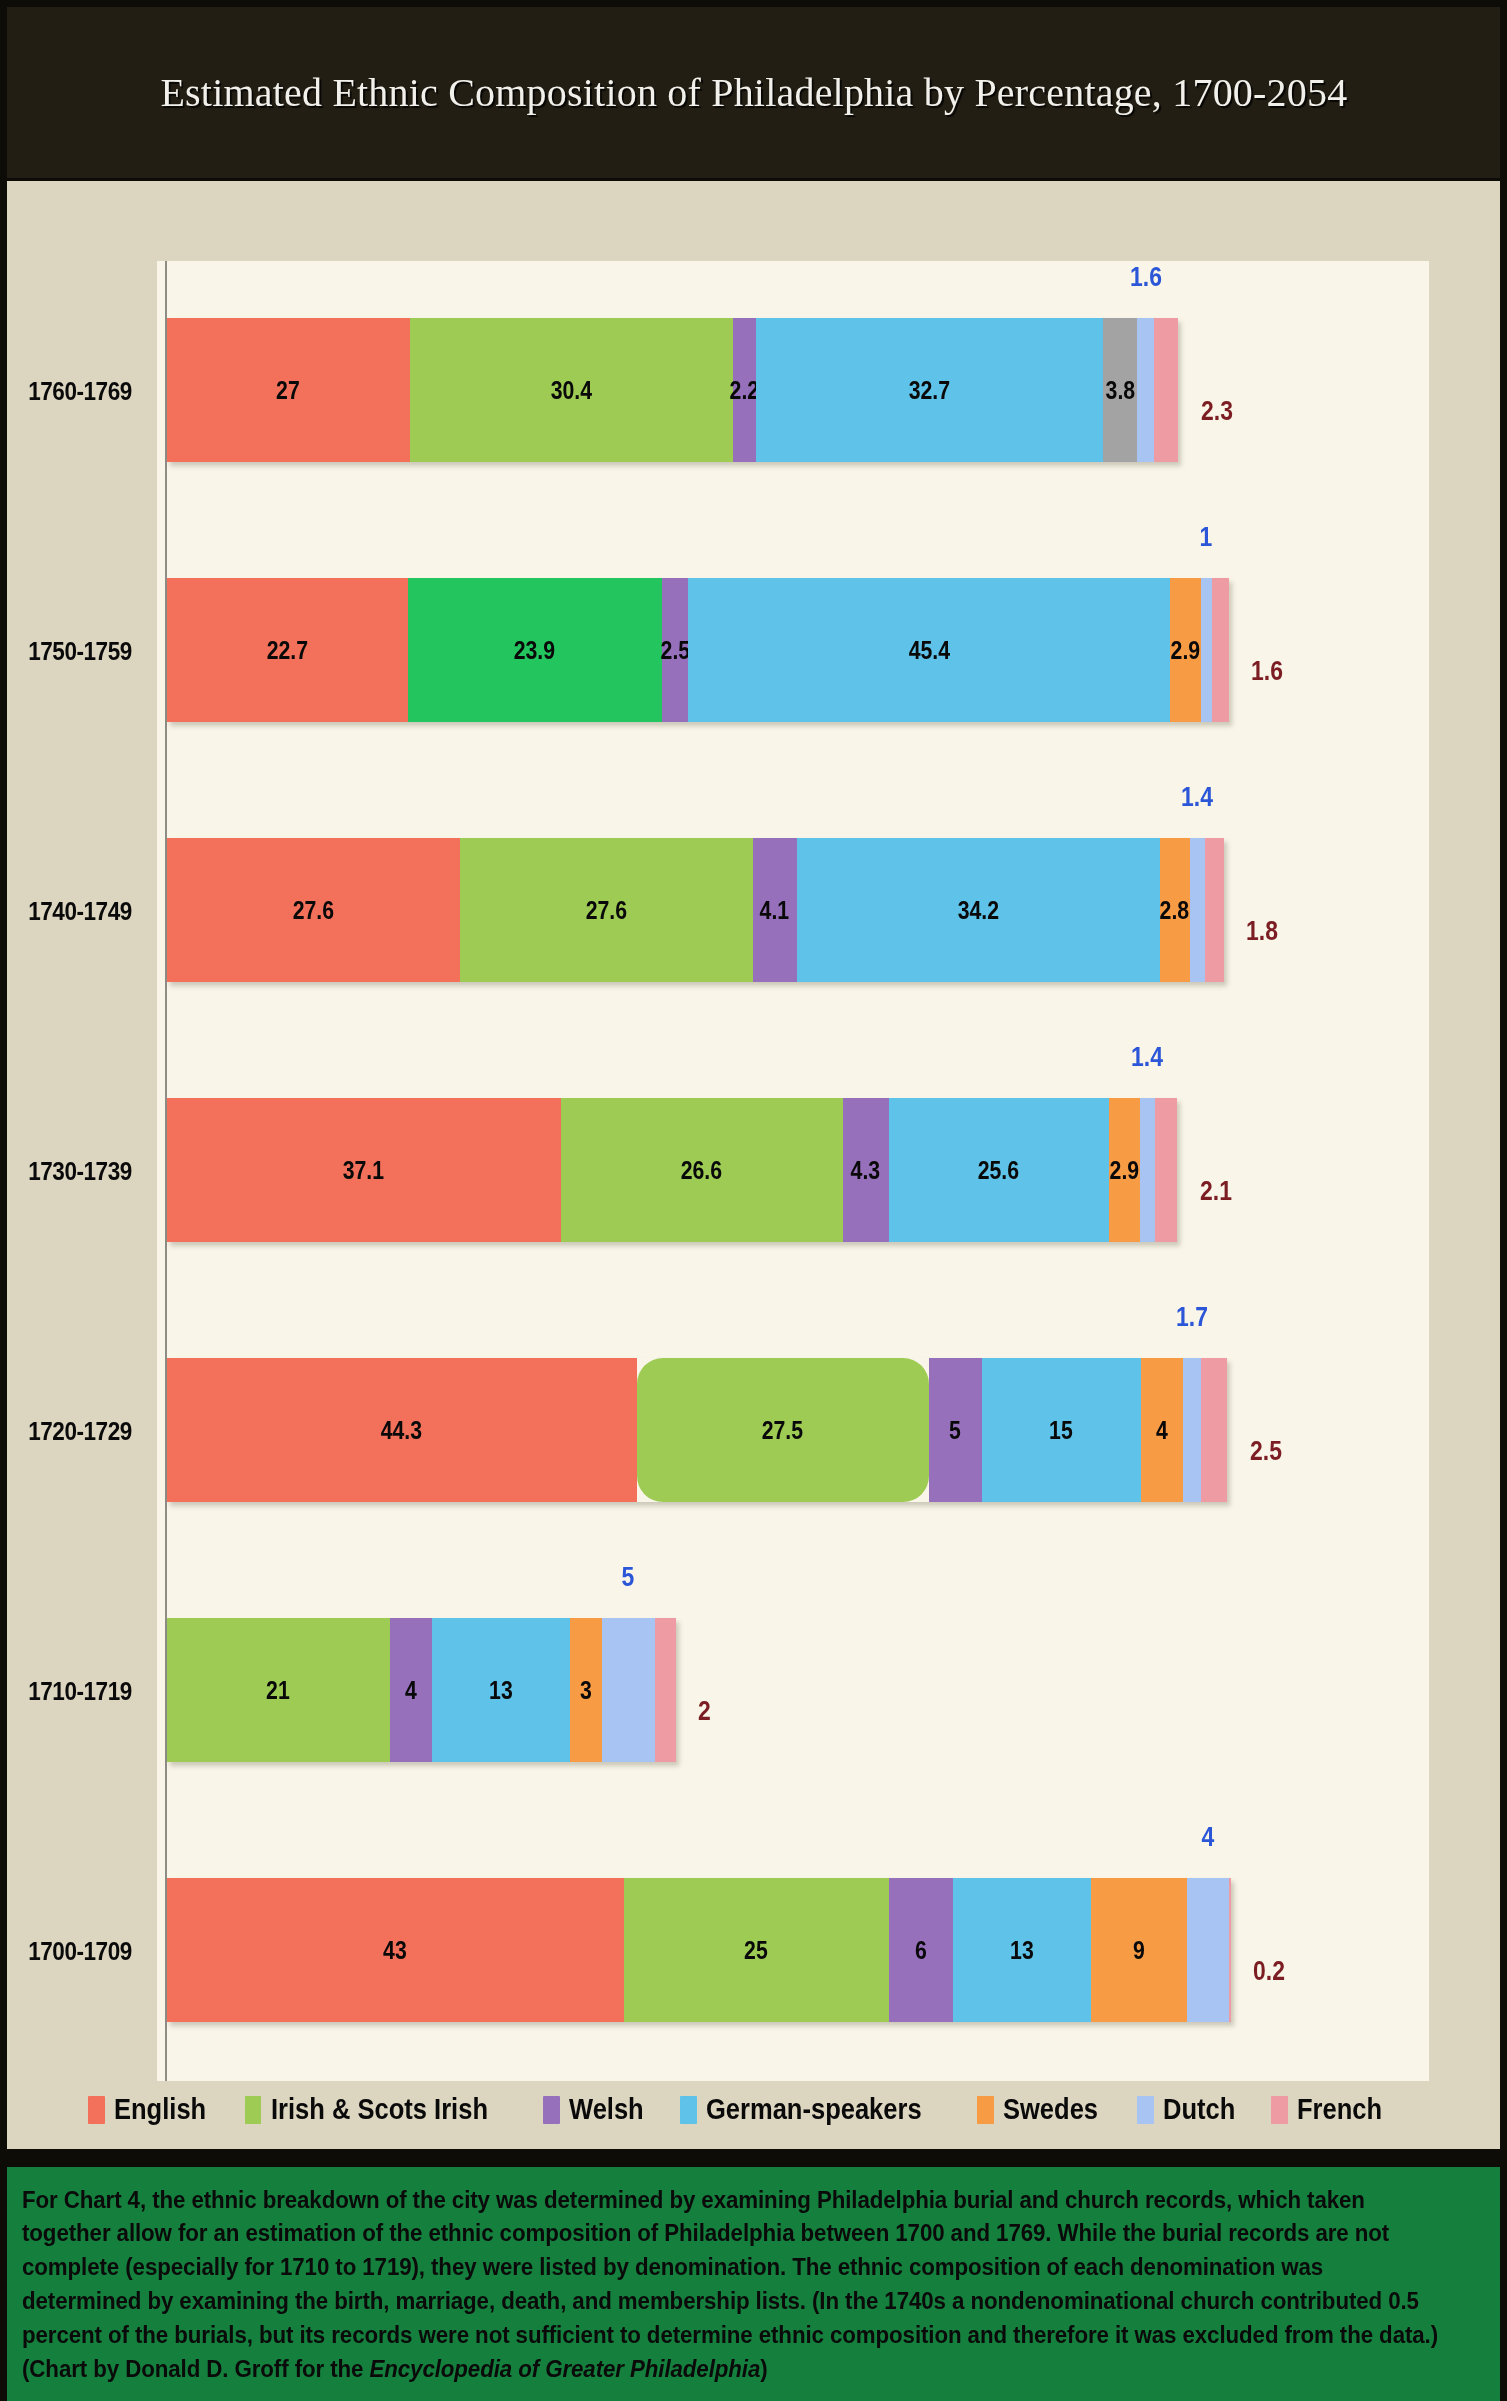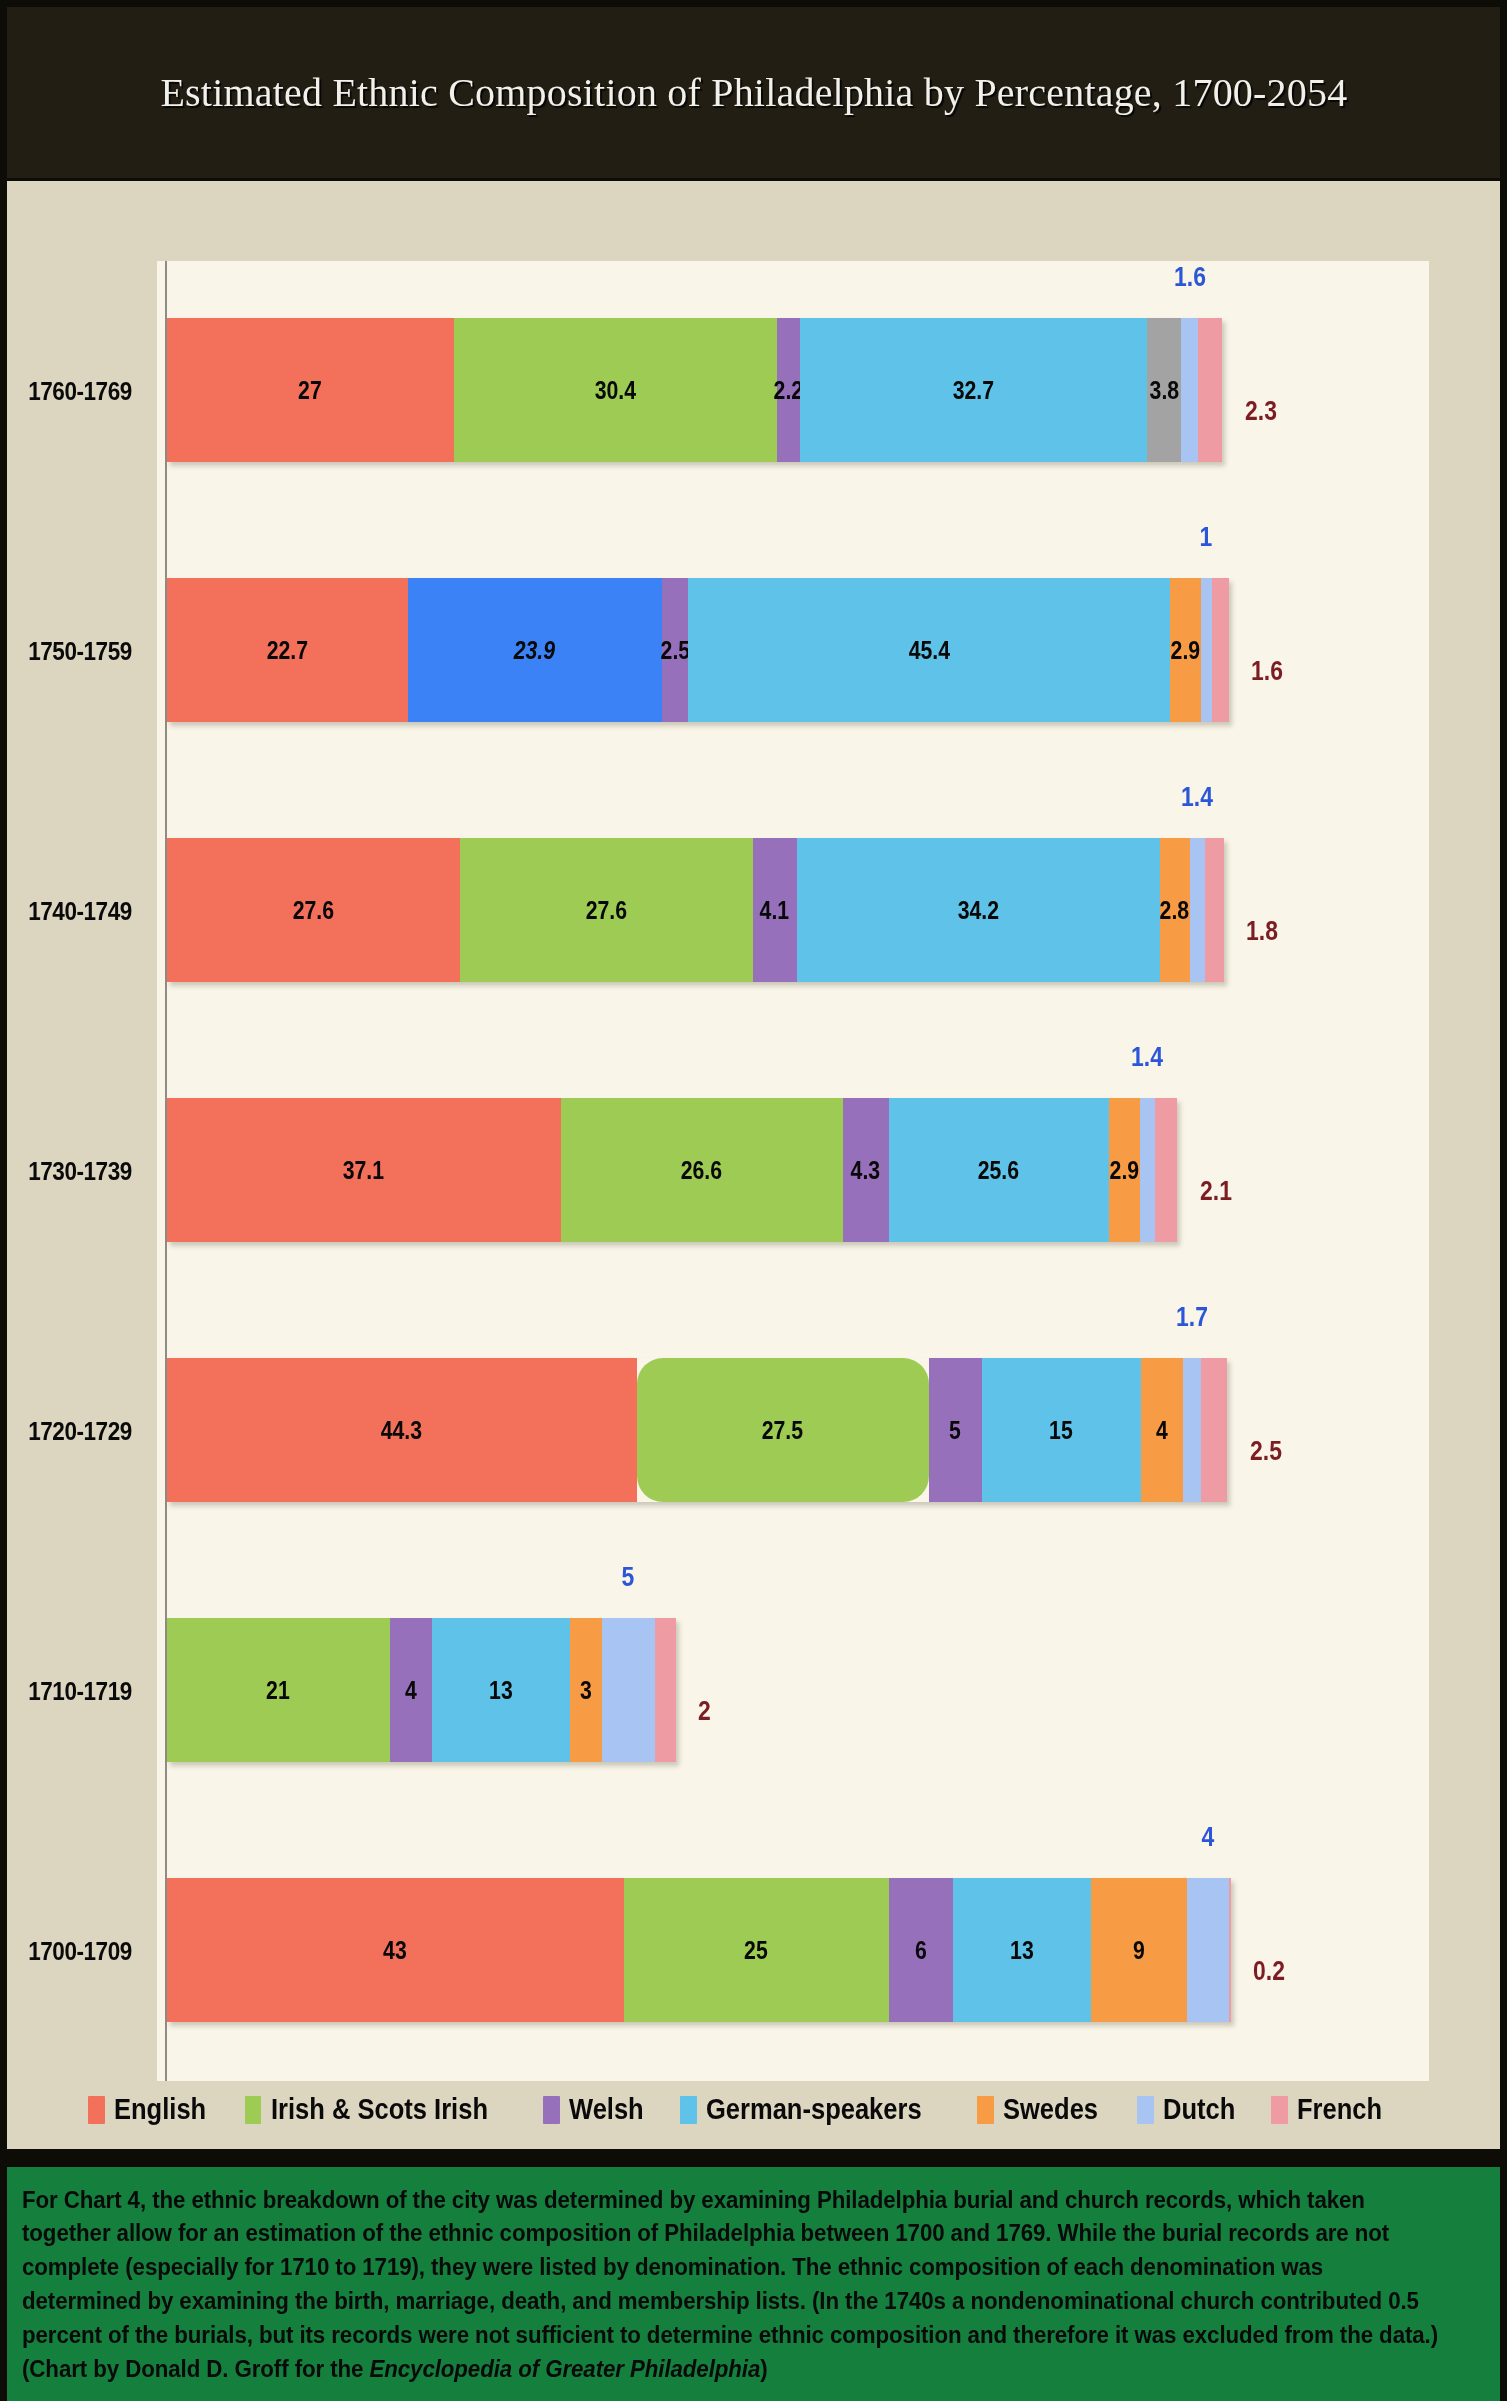--- a/index.html
+++ b/index.html
@@ -256,21 +256,21 @@
           <span class="legend-label">French</span>
         </div>
       </div>
 
     <div id="plot-area">
       <div id="axis-line"></div>
       <div id="rows-container">
           <div class="row" style="top: 0px;">
             <div class="row-label">1760-1769</div>
             <div class="bar">
-              <div class="seg" title="English: 27" style="width: 287px; background: rgb(243, 112, 90); text-align: right;">
+              <div class="seg" title="English: 27" style="width: 243px; background: rgb(243, 112, 90); text-align: right;">
                 <span class="seg-value">27</span>
               </div>
               <div class="seg" title="Irish &amp; Scots Irish: 30.4" style="width: 323px; background: rgb(157, 203, 83);">
                 <span class="seg-value">30.4</span>
               </div>
               <div class="seg" title="Welsh: 2.2" style="width: 23.4px; background: rgb(151, 112, 188);">
                 <span class="seg-value">2.2</span>
               </div>
               <div class="seg" title="German-speakers: 32.7" style="width: 347px; background: rgb(95, 194, 232);">
                 <span class="seg-value">32.7</span>
@@ -285,21 +285,21 @@
                 <span class="french-callout" style="left: 47px;">2.3</span>
               </div>
             </div>
           </div>
           <div class="row" style="top: 260px;">
             <div class="row-label">1750-1759</div>
             <div class="bar">
               <div class="seg" title="English: 22.7" style="width: 241px; background: rgb(243, 112, 90);">
                 <span class="seg-value">22.7</span>
               </div>
-              <div class="seg" title="Irish &amp; Scots Irish: 23.9" style="width: 254px; background: #3b82f6; font-style: italic;">
+              <div class="seg" title="Irish &amp; Scots Irish: 23.9" style="width: 254px; background: #22c55e;">
                 <span class="seg-value">23.9</span>
               </div>
               <div class="seg" title="Welsh: 2.5" style="width: 26.5px; background: rgb(151, 112, 188);">
                 <span class="seg-value">2.5</span>
               </div>
               <div class="seg" title="German-speakers: 45.4" style="width: 482px; background: rgb(95, 194, 232);">
                 <span class="seg-value">45.4</span>
               </div>
               <div class="seg" title="Swedes: 2.9" style="width: 31px; background: rgb(247, 155, 69);">
                 <span class="seg-value">2.9</span>

